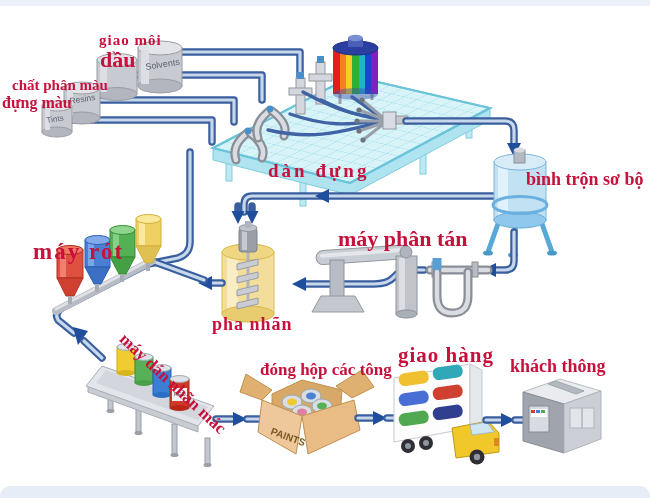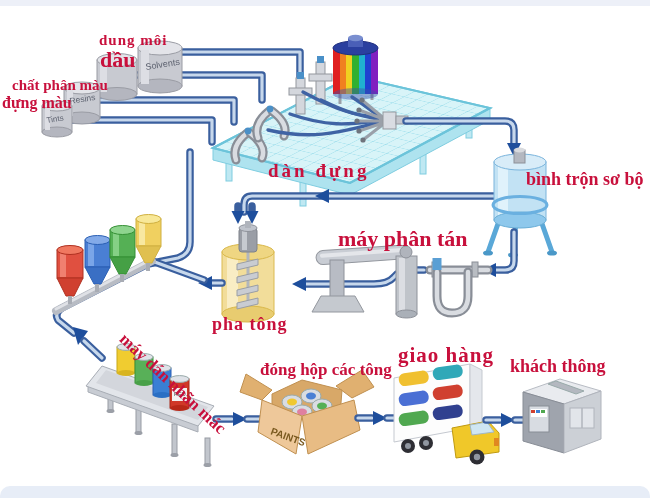--- a/index.html
+++ b/index.html
@@ -373,25 +373,26 @@
       <rect x="529" y="406" width="20" height="26" fill="#d8dce2" stroke="#888d96"></rect>
       <rect x="531" y="409" width="16" height="8" fill="#ffffff"></rect>
       <rect x="531" y="410" width="4" height="3" fill="#d04030"></rect>
       <rect x="536" y="410" width="4" height="3" fill="#3a7fd4"></rect>
       <rect x="541" y="410" width="4" height="3" fill="#50a850"></rect>
       <rect x="570" y="408" width="24" height="20" fill="#e2e5ea" stroke="#b0b4bc"></rect>
       <line x1="582" y1="408" x2="582" y2="428" stroke="#b0b4bc" stroke-width="1.5"></line>
     </g>
   </svg>
 
-  <div class="lbl" style="left:99px;top:33px;font-size:15px;letter-spacing:1px">dung môi</div>
+  <div class="lbl" style="left:99px;top:33px;font-size:15px;letter-spacing:1px">giao môi</div>
   <div class="lbl" style="left:100px;top:48px;font-size:22px">dầu</div>
   <div class="lbl" style="left:12px;top:78px;font-size:15px">chất phân màu</div>
   <div class="lbl" style="left:2px;top:95px;font-size:16px">đựng màu</div>
   <div class="lbl" style="left:268px;top:161px;font-size:19px;letter-spacing:3px">dàn đựng</div>
   <div class="lbl" style="left:526px;top:170px;font-size:18px">bình trộn sơ bộ</div>
   <div class="lbl" style="left:338px;top:227px;font-size:22px">máy phân tán</div>
-  <div class="lbl" style="left:212px;top:315px;font-size:18px;letter-spacing:1px">pha tông</div>
+  <div class="lbl" style="left:33px;top:240px;font-size:23px;letter-spacing:2px">máy rót</div>
+  <div class="lbl" style="left:212px;top:315px;font-size:18px;letter-spacing:1px">pha nhãn</div>
   <div class="lbl" style="left:128px;top:330px;font-size:17px;transform:rotate(43deg);transform-origin:left top">máy dán nhãn mác</div>
   <div class="lbl" style="left:260px;top:361px;font-size:17px">đóng hộp các tông</div>
   <div class="lbl" style="left:398px;top:344px;font-size:21px;letter-spacing:1px">giao hàng</div>
   <div class="lbl" style="left:510px;top:357px;font-size:18px">khách thông</div>
 </div>
 
 </body></html>

